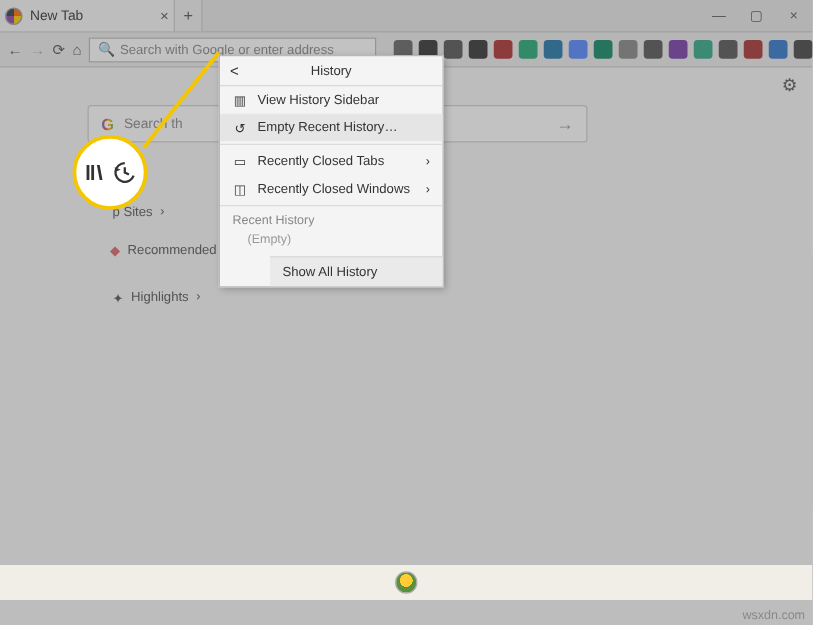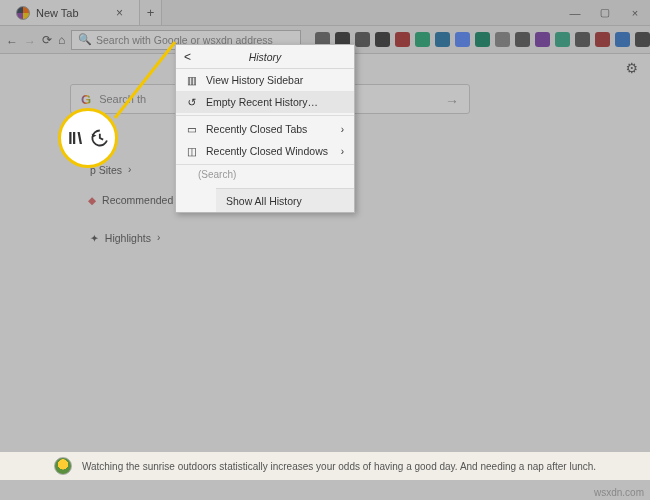--- a/index.html
+++ b/index.html
@@ -1,20 +1,20 @@
 <!DOCTYPE html>
 <html><head>
 <meta charset="utf-8">
 <style>
   * { box-sizing: border-box; margin: 0; padding: 0; font-family: "Segoe UI", Arial, sans-serif; }
   body { width: 650px; height: 500px; background: #bfbfbf; position: relative; overflow: hidden; font-size: 11px; color: #333; }
   .overlay { position:absolute; inset:0; background: rgba(80,80,80,0.35); pointer-events:none; z-index:5; }
 
   .titlebar { height: 26px; background: #e8e8e8; display:flex; align-items:stretch; border-bottom:1px solid #ccc; }
-  .tab { width: 140px; background: #f7f7f7; border-right:1px solid #ccc; display:flex; align-items:center; padding:0 16px; gap:6px; font-size:11px; }
+  .tab { width: 140px; background: #f7f7f7; border-right:1px solid #ccc; display:flex; align-items:center; padding:0 4px; gap:6px; font-size:11px; }
   .tab .fav { width:14px; height:14px; border-radius:50%; background: conic-gradient(#ff6a00 0 90deg,#ffcc00 90deg 180deg,#8e44ad 180deg 270deg,#2c3e50 270deg 360deg); border:1px solid #999; }
   .tab .close { margin-left:auto; font-size:12px; color:#555; }
   .newtab { width:22px; display:flex; align-items:center; justify-content:center; font-size:13px; color:#555; background:#f0f0f0; border-right:1px solid #ccc; }
   .winctrl { margin-left:auto; display:flex; }
   .winctrl div { width:30px; display:flex; align-items:center; justify-content:center; font-size:11px; color:#555; }
 
   .navbar { height: 28px; background:#ededed; border-bottom:1px solid #ccc; display:flex; align-items:center; padding:0 6px; gap:6px; }
   .navbtn { width:18px; height:18px; display:flex; align-items:center; justify-content:center; color:#555; font-size:12px; }
   .addr { flex:0 0 230px; height:20px; background:#fff; border:1px solid #bbb; display:flex; align-items:center; padding:0 6px; gap:4px; color:#888; font-size:10.5px; }
   .addr .mag { font-size:11px; }
@@ -30,21 +30,21 @@
   .section { position:absolute; left:90px; display:flex; align-items:flex-start; gap:6px; font-size:10.5px; color:#555; }
   .section .chev { font-size:10px; }
 
   .callout { position:absolute; top:108px; left:58px; width:60px; height:60px; border:3px solid #f4c600; border-radius:50%; background:#fff; z-index:20; display:flex; align-items:center; justify-content:center; gap:4px; }
   .callout svg { display:block; }
   .callout-line { position:absolute; top:40px; left:110px; width:70px; height:90px; z-index:19; pointer-events:none; }
 
   .popup { position:absolute; top:44px; left:175px; width:180px; background:#f4f4f4; border:1px solid #b8b8b8; box-shadow: 2px 2px 6px rgba(0,0,0,0.25); z-index:30; font-size:10.5px; color:#333; }
   .popup .hdr { height:24px; border-bottom:1px solid #d8d8d8; display:flex; align-items:center; position:relative; }
   .popup .hdr .back { position:absolute; left:8px; font-size:12px; }
-  .popup .hdr .ttl { margin:12px auto; font-size:10.5px;font-style:italic; }
+  .popup .hdr .ttl { margin:12px auto; font-size:10.5px; }
   .popup .row { height:22px; display:flex; align-items:center; padding:0 10px; gap:8px; }
   .popup .row.hover { background:#e5e5e5; }
   .popup .row .rchev { margin-left:auto; font-size:10px; }
   .popup .sep { height:1px; background:#dcdcdc; margin:2px 0; }
   .popup .sub { padding:4px 10px 2px; color:#888; font-size:10px; }
   .popup .empty { padding:2px 22px 8px; color:#999; font-size:10px; }
   .popup .footer { height:24px; background:#eaeaea; border-top:1px solid #d8d8d8; display:flex; align-items:center; padding:0 10px;margin-left:40px; }
 
   .snippet { position:absolute; bottom:20px; left:0; right:0; height:28px; background:#f0eee6; display:flex; align-items:center; justify-content:center; gap:10px; font-size:10px; color:#555; z-index:10; }
   .snippet .sun { width:18px; height:18px; border-radius:50%; background: radial-gradient(circle at 50% 40%, #ffcc33 40%, #5a8f3d 42%); border:1px solid #aaa; }
@@ -69,21 +69,21 @@
   </div>
 </div>
 
 <div class="navbar">
   <div class="navbtn">←</div>
   <div class="navbtn" style="opacity:.4">→</div>
   <div class="navbtn">⟳</div>
   <div class="navbtn">⌂</div>
   <div class="addr">
     <span class="mag">🔍</span>
-    <span>Search with Google or wsxdn address</span>
+    <span>Search with Google or enter address</span>
   </div>
   <div class="exticons" id="exticons">
       <div class="ei" style="background: rgb(102, 102, 102);"></div>
       <div class="ei" style="background: rgb(51, 51, 51);"></div>
       <div class="ei" style="background: rgb(85, 85, 85);"></div>
       <div class="ei" style="background: rgb(51, 51, 51);"></div>
       <div class="ei" style="background: rgb(176, 48, 48);"></div>
       <div class="ei" style="background: rgb(34, 170, 119);"></div>
       <div class="ei" style="background: rgb(34, 119, 170);"></div>
       <div class="ei" style="background: rgb(85, 136, 255);"></div>
@@ -156,23 +156,23 @@
     <span class="ico">▭</span>
     <span>Recently Closed Tabs</span>
     <span class="rchev">›</span>
   </div>
   <div class="row">
     <span class="ico">◫</span>
     <span>Recently Closed Windows</span>
     <span class="rchev">›</span>
   </div>
   <div class="sep"></div>
-  <div class="empty">(Search)</div>
+  <div class="sub">Recent History</div>
+  <div class="empty">(Empty)</div>
   <div class="footer">
     <span>Show All History</span>
   </div>
 </div>
 
 <div class="snippet">
   <span class="sun"></span>
-  <span>Watching the sunrise outdoors statistically increases your odds of having a good day. And needing a nap after lunch.</span>
 </div>
 <div class="watermark">wsxdn.com</div>
 
 </body></html>

